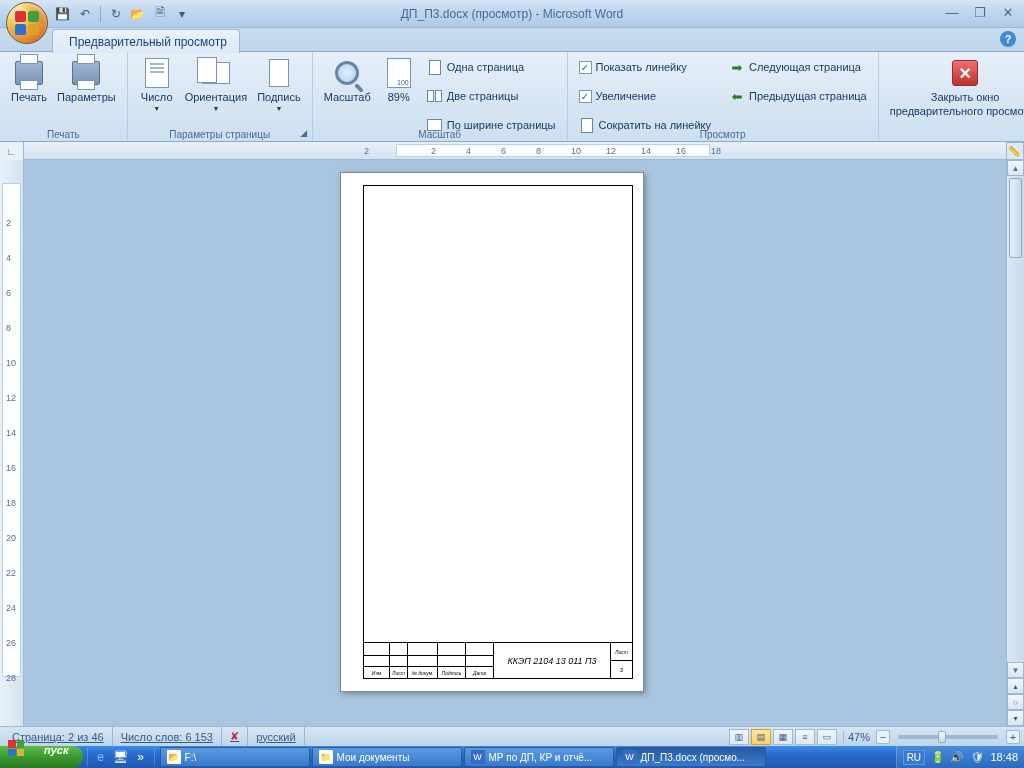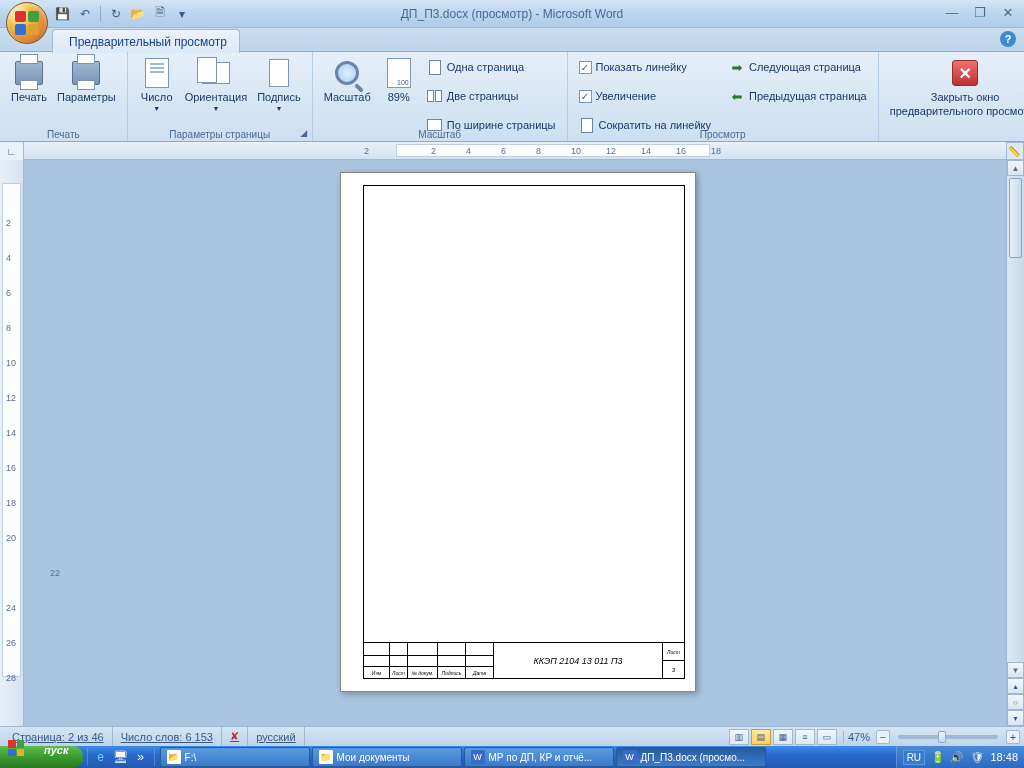--- a/index.html
+++ b/index.html
@@ -66,21 +66,21 @@
 .hruler { flex:1; position:relative; background:linear-gradient(#e8f0f8,#d4e3f1); font-size:9px; color:#5a7090; overflow:hidden;}
 .hruler-white { position:absolute; left:372px; width:314px; top:2px; bottom:2px; background:#fcfdff; border:1px solid #c0d0e0;}
 .hr-tick { position:absolute; top:4px; font-size:9px; color:#5a7090;}
 
 
 .docarea { position:absolute; left:0; right:0; top:160px; bottom:42px; background:#a9c5e0; display:flex;}
 .vruler { width:24px; background:linear-gradient(90deg,#e8f0f8,#d4e3f1); border-right:1px solid #a0b8d0; position:relative; font-size:9px; color:#5a7090;}
 .vruler-white { position:absolute; top:23px; height:494px; left:2px; right:2px; background:#fcfdff; border:1px solid #c0d0e0;}
 .vr-tick { position:absolute; left:6px; font-size:9px; color:#5a7090;}
 .canvas { flex:1; position:relative; overflow:hidden;}
-.page { position:absolute; left:316px; top:12px; width:356px; height:520px; background:#fff; box-shadow: 2px 2px 6px rgba(0,0,0,.3); border:1px solid #888;}
+.page { position:absolute; left:316px; top:12px; width:304px; height:520px; background:#fff; box-shadow: 2px 2px 6px rgba(0,0,0,.3); border:1px solid #888;}
 .page-frame { position:absolute; left:22px; top:12px; right:10px; bottom:12px; border:1px solid #000;}
 .stamp { position:absolute; left:0; right:0; bottom:0; height:36px; border-top:1px solid #000; display:flex;}
 .stamp-left { width:130px; display:grid; grid-template-columns: 26px 18px 30px 28px 28px; grid-template-rows: 1fr 1fr 1fr;}
 .stamp-left div { border-right:1px solid #000; border-top:1px solid #000; font-size:5px; display:flex;align-items:center;justify-content:center; font-style:italic;}
 .stamp-left div:nth-child(-n+5){border-top:none;}
 .stamp-mid { flex:1; display:flex;align-items:center;justify-content:center; font-size:9px; font-style:italic; border-top:none;}
 .stamp-right { width:22px; display:flex; flex-direction:column;}
 .stamp-right div { flex:1; border-left:1px solid #000; border-top:1px solid #000; font-size:6px; display:flex;align-items:center;justify-content:center; font-style:italic;}
 .stamp-right div:first-child { border-top:none; font-size:5px;}
 
@@ -302,21 +302,21 @@
         <div class="vr-tick" style="top: 58px;">2</div>
         <div class="vr-tick" style="top: 93px;">4</div>
         <div class="vr-tick" style="top: 128px;">6</div>
         <div class="vr-tick" style="top: 163px;">8</div>
         <div class="vr-tick" style="top: 198px;">10</div>
         <div class="vr-tick" style="top: 233px;">12</div>
         <div class="vr-tick" style="top: 268px;">14</div>
         <div class="vr-tick" style="top: 303px;">16</div>
         <div class="vr-tick" style="top: 338px;">18</div>
         <div class="vr-tick" style="top: 373px;">20</div>
-        <div class="vr-tick" style="top: 408px; margin-left: 44px;">22</div>
+        <div class="vr-tick" style="top: 408px;">22</div>
         <div class="vr-tick" style="top: 443px; text-align: right;">24</div>
         <div class="vr-tick" style="top: 478px;">26</div>
         <div class="vr-tick" style="top: 513px;">28</div>
       </div>
   </div>
   <div class="canvas">
     <div class="page">
       <div class="page-frame">
         <div class="stamp">
           <div class="stamp-left">

